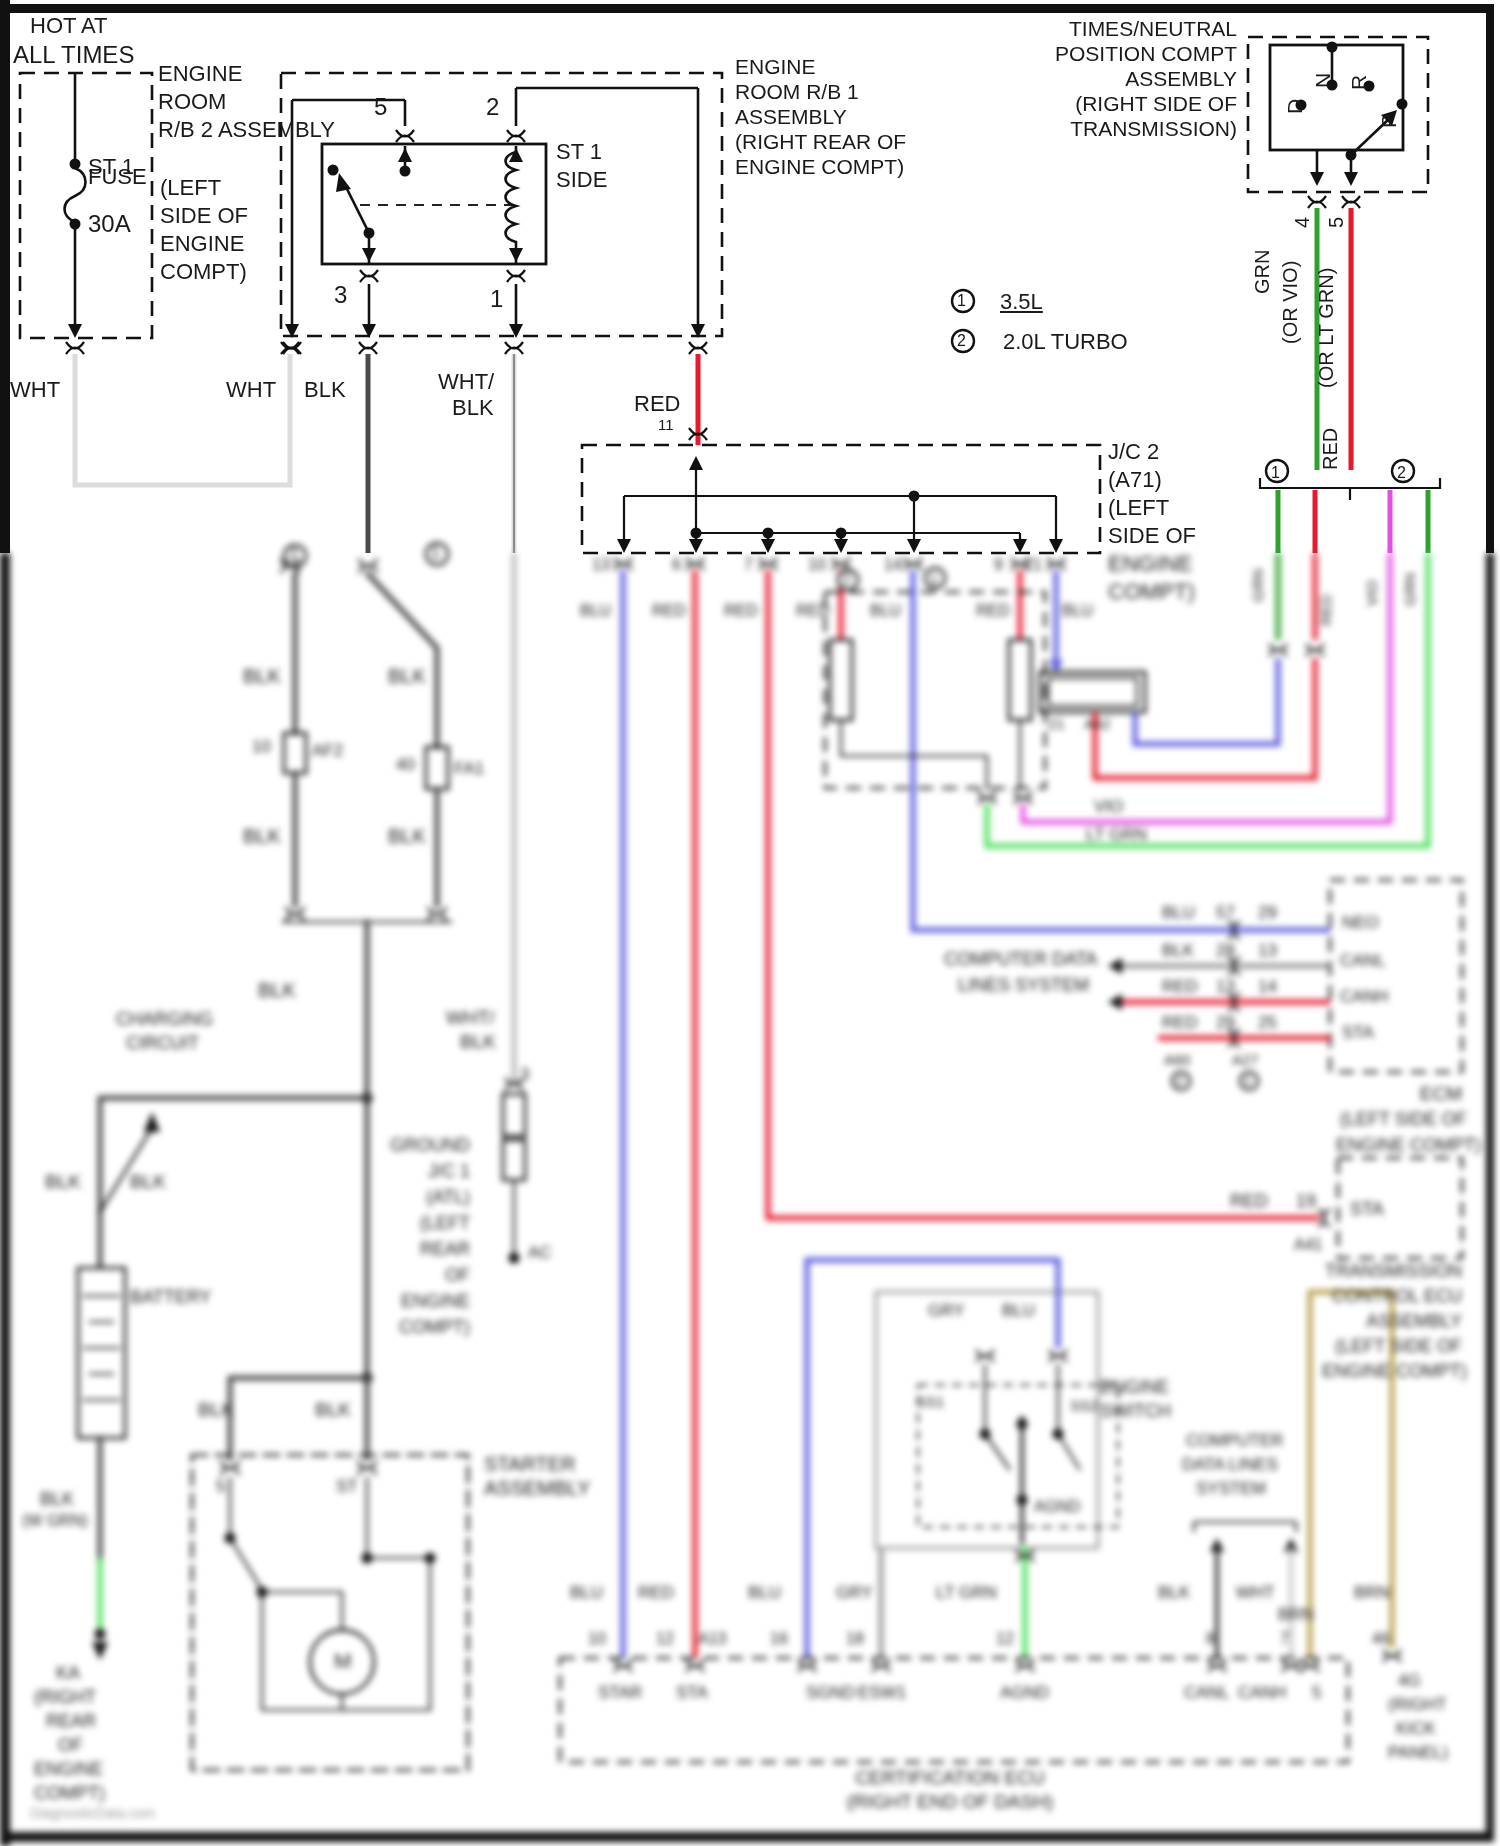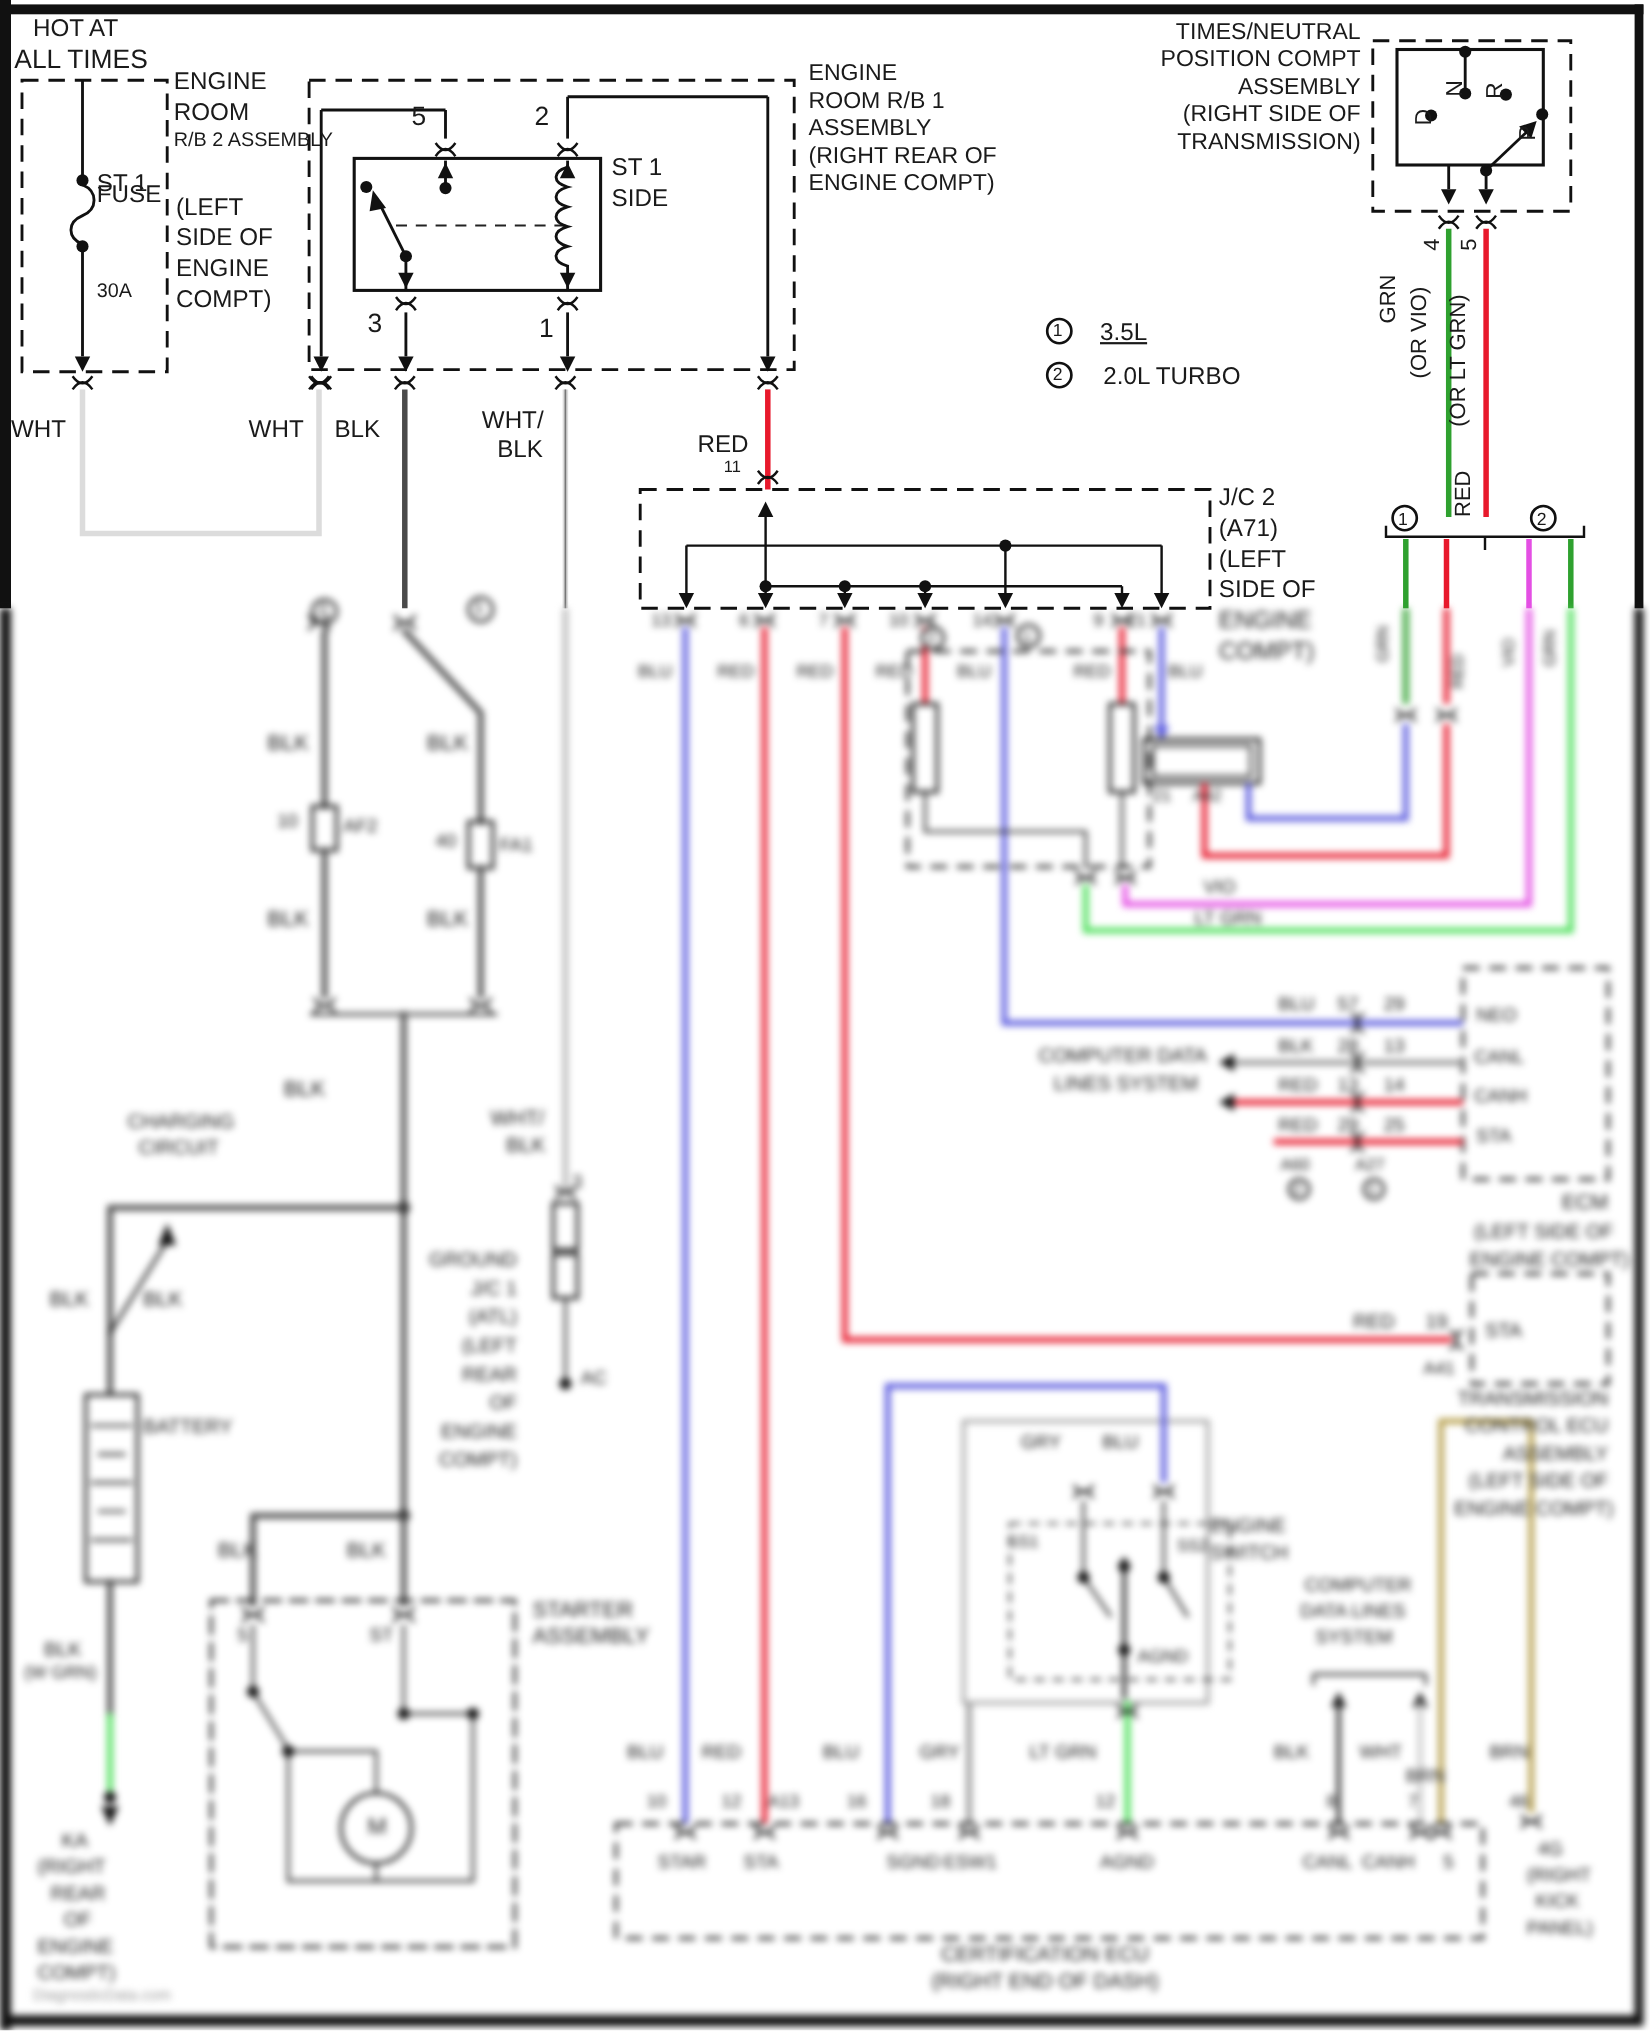--- a/index.html
+++ b/index.html
@@ -169,24 +169,24 @@
     <path class="w-red" d="M1315,490 V553"></path>
     <path class="w-vio" d="M1390,490 V553"></path>
     <path class="w-grn" d="M1428,490 V553"></path>
   </svg>
 
   <div id="sharp-labels" class="layer">
       <div class="lbl" style="left: 30px; top: 14px; font-size: 22px;">HOT AT</div>
       <div class="lbl" style="left: 13px; top: 42px; font-size: 24px;">ALL TIMES</div>
       <div class="lbl" style="left: 88px; top: 155px; font-size: 22px;">ST 1</div>
       <div class="lbl" style="left: 88px; top: 165px; font-size: 22px;">FUSE</div>
-      <div class="lbl" style="left: 88px; top: 211px; font-size: 18px; margin-top: 44px;">30A</div>
+      <div class="lbl" style="left: 88px; top: 211px; font-size: 24px;">30A</div>
       <div class="lbl" style="left: 158px; top: 62px; font-size: 22px;">ENGINE</div>
       <div class="lbl" style="left: 158px; top: 90px; font-size: 22px;">ROOM</div>
-      <div class="lbl" style="left: 158px; top: 118px; font-size: 18px;">R/B 2 ASSEMBLY</div>
+      <div class="lbl" style="left: 158px; top: 118px; font-size: 22px;">R/B 2 ASSEMBLY</div>
       <div class="lbl" style="left: 160px; top: 176px; font-size: 22px;">(LEFT</div>
       <div class="lbl" style="left: 160px; top: 204px; font-size: 22px;">SIDE OF</div>
       <div class="lbl" style="left: 160px; top: 232px; font-size: 22px;">ENGINE</div>
       <div class="lbl" style="left: 160px; top: 260px; font-size: 22px;">COMPT)</div>
       <div class="lbl" style="left: 374px; top: 94px; font-size: 24px;">5</div>
       <div class="lbl" style="left: 486px; top: 94px; font-size: 24px;">2</div>
       <div class="lbl" style="left: 334px; top: 282px; font-size: 24px;">3</div>
       <div class="lbl" style="left: 490px; top: 286px; font-size: 24px;">1</div>
       <div class="lbl" style="left: 556px; top: 140px; font-size: 22px;">ST 1</div>
       <div class="lbl" style="left: 556px; top: 168px; font-size: 22px;">SIDE</div>

